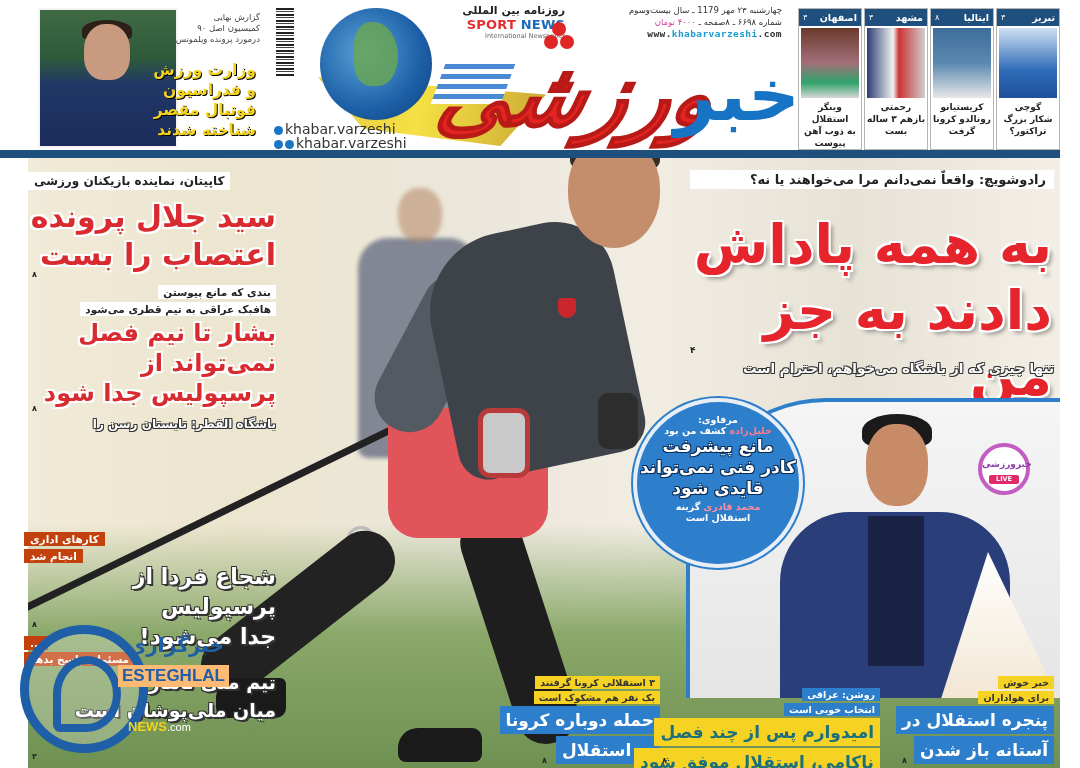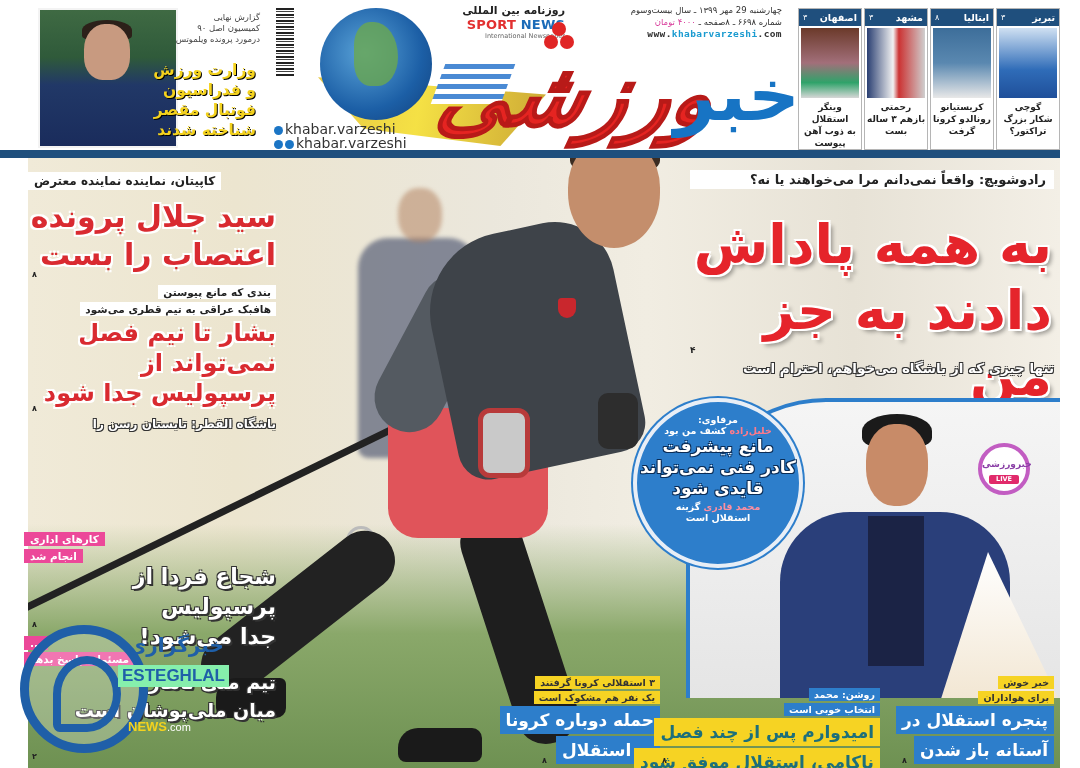--- a/index.html
+++ b/index.html
@@ -89,36 +89,36 @@
   .lcol { left: 28px; text-align: right; direction: rtl; width: 248px; }
   #l1-kicker { top: 172px; background: #fff; font-size: 12px; font-weight: bold; color: #222; padding: 2px 6px; width: auto; right: auto; }
   #l1-title { top: 198px; font-size: 30px; font-weight: bold; line-height: 38px; color: #d92a30; text-shadow: 2px 2px 0 #fff,-2px -2px 0 #fff,2px -2px 0 #fff,-2px 2px 0 #fff; }
   #l1-page { left: 32px; top: 270px; font-size: 8px; color: #222; font-weight: bold; }
   .wkick { background: #fff; font-size: 10.5px; font-weight: bold; color: #222; padding: 1px 5px; display: inline-block; }
   #l2-k1 { top: 281px; }
   #l2-k2 { top: 298px; }
   #l2-title { top: 318px; font-size: 24px; font-weight: bold; line-height: 30px; color: #d92a30; text-shadow: 2px 2px 0 #fff,-2px -2px 0 #fff,2px -2px 0 #fff,-2px 2px 0 #fff; }
   #l2-page { left: 32px; top: 404px; font-size: 8px; color: #222; font-weight: bold; }
   #l3 { top: 415px; font-size: 12px; font-weight: bold; line-height: 18px; color: #fff; text-shadow: 1px 1px 0 #333,-1px -1px 0 #333,1px -1px 0 #333,-1px 1px 0 #333; }
-  .redtag { background: #ec4899; color: #fff; font-size: 10.5px; font-weight: bold; padding: 1px 6px; display: inline-block; }
+  .redtag { background: #c2410c; color: #fff; font-size: 10.5px; font-weight: bold; padding: 1px 6px; display: inline-block; }
   #l4-k1 { top: 528px; width: auto; right: auto; left: 24px; }
   #l4-k2 { top: 545px; width: auto; right: auto; left: 24px; }
   #l4-title { top: 562px; font-size: 22px; font-weight: bold; line-height: 30px; color: #fff; text-shadow: 2px 2px 0 #333,-1px -1px 0 #333,1px -1px 0 #333,-1px 1px 0 #333; }
   #l4-page { left: 32px; top: 620px; font-size: 8px; color: #222; font-weight: bold; }
   #l5-k1 { top: 632px; width: auto; right: auto; left: 24px; }
   #l5-k2 { top: 648px; width: auto; right: auto; left: 24px; }
   #l5-title { top: 668px; font-size: 19px; font-weight: bold; line-height: 28px; color: #fff; text-shadow: 2px 2px 0 #333,-1px -1px 0 #333,1px -1px 0 #333,-1px 1px 0 #333; }
   #l5-page { left: 32px; top: 752px; font-size: 8px; color: #222; font-weight: bold; }
 
   
   #wm { left: 20px; top: 625px; width: 230px; height: 135px; }
   #wm .ball { position:absolute; left: 0; top: 0; width: 128px; height: 128px; border-radius: 50%; border: 9px solid #1f5fa8; background: rgba(255,255,255,.25); }
   #wm .ball::before { content:""; position:absolute; left: 24px; top: 22px; width: 52px; height: 60px; border: 8px solid #1f5fa8; border-radius: 50% 50% 50% 10%; }
   #wm .fa { position:absolute; left: 108px; top: 8px; font-size: 20px; font-weight: bold; color: #1f5fa8; direction: rtl; }
-  #wm .en { position:absolute; left: 98px; top: 40px; background: #86efac; color: #1f5fa8; font-family: "Liberation Sans", sans-serif; font-weight: bold; font-size: 17px; padding: 1px 4px; }
+  #wm .en { position:absolute; left: 98px; top: 40px; background: #fdba74; color: #1f5fa8; font-family: "Liberation Sans", sans-serif; font-weight: bold; font-size: 17px; padding: 1px 4px; }
   #wm .news { position:absolute; left: 108px; top: 66px; font-family: "Liberation Sans", sans-serif; font-size: 13px; font-weight: bold; color: #f3d21e; margin-top: 28px; }
   #wm .news span { color: #fff; font-weight: normal; font-size: 11px; }
 
   
   #circle { left: 633px; top: 398px; width: 170px; height: 170px; border-radius: 50%; background: #2d7ecb; border: 4px solid #e8eef6; box-shadow: 0 0 0 2px #2d7ecb; text-align: center; direction: rtl; padding-top: 12px; }
   #circle .k1 { font-size: 9.5px; color: #fff; font-weight: bold; }
   #circle .k2 { font-size: 9.5px; color: #fff; font-weight: bold; }
   #circle .k2 b { color: #ff7b8a; }
   #circle .title { font-size: 17px; font-weight: bold; color: #fff; line-height: 21px; text-shadow: 1px 1px 0 #0b2c55,-1px -1px 0 #0b2c55,1px -1px 0 #0b2c55,-1px 1px 0 #0b2c55; }
   #circle .k3 { font-size: 9.5px; color: #ff8fa0; font-weight: bold; margin-top: 2px; }
@@ -194,21 +194,21 @@
     <span class="red rtl">ورزشی</span>
     <span class="blue rtl">خبر</span>
   </div>
 
   <div id="social" class="abs">
     <div><span class="ic"></span><span>khabar.varzeshi</span></div>
     <div><span class="ic"></span><span class="ic"></span><span>khabar.varzeshi</span></div>
   </div>
 
   <div id="issue-info" class="abs">
-    <div class="rtl">چهارشنبه 29 مهر ۱۳۹۹ ـ سال بیست‌وسوم</div>
+    <div class="rtl">چهارشنبه ۲۳ مهر 1179 ـ سال بیست‌وسوم</div>
     <div class="rtl"><span>شماره ۶۶۹۸ ـ ۸صفحه ـ </span><span class="price">۴۰۰۰ تومان</span></div>
     <div class="url"><span>www.</span><b>khabarvarzeshi</b><span>.com</span></div>
   </div>
 
   <div id="regional" class="abs">
     <div class="rcard">
       <div class="rhead">
           <span>تبریز</span>
           <span class="pg">۳</span>
         </div>
@@ -283,21 +283,21 @@
 </div>
 
 <div id="main-kicker" class="abs rtl">رادوشویچ: واقعاً نمی‌دانم مرا می‌خواهند یا نه؟</div>
 <div id="main-title" class="abs rtl">
   <div>به همه پاداش</div>
   <div>دادند به جز من</div>
 </div>
 <div id="main-page" class="abs">۴</div>
 <div id="main-sub" class="abs rtl">تنها چیزی که از باشگاه می‌خواهم، احترام است</div>
 
-<div id="l1-kicker" class="abs lcol" style="width:auto;left:28px">کاپیتان، نماینده نماینده معترض</div>
+<div id="l1-kicker" class="abs lcol" style="width:auto;left:28px">کاپیتان، نماینده بازیکنان ورزشی</div>
 <div id="l1-title" class="abs lcol">
   <div>سید جلال پرونده</div>
   <div>اعتصاب را بست</div>
 </div>
 <div id="l1-page" class="abs">۸</div>
 
 <div id="l2-k1" class="abs lcol"><span class="wkick">بندی که مانع پیوستن</span></div>
 <div id="l2-k2" class="abs lcol"><span class="wkick">هافبک عراقی به تیم قطری می‌شود</span></div>
 <div id="l2-title" class="abs lcol">
   <div>بشار تا نیم فصل</div>
@@ -359,21 +359,21 @@
 
 <div id="b1" class="stack">
   <span class="ytag">۳ استقلالی کرونا گرفتند</span>
   <span class="ytag">یک نفر هم مشکوک است</span>
   <span class="bline">حمله دوباره کرونا</span>
   <span class="bline">به استقلال</span>
 </div>
 <div class="pgnum" style="left:542px;top:756px">۸</div>
 
 <div id="b2" class="stack">
-  <span class="btag">روشن: محمد</span>
+  <span class="btag">روشن: عراقی</span>
   <span class="btag">انتخاب خوبی است</span>
   <span class="yline">امیدوارم پس از چند فصل</span>
   <span class="yline">ناکامی، استقلال موفق شود</span>
 </div>
 <div class="pgnum" style="left:662px;top:756px">۸</div>
 
 <div id="b3" class="stack">
   <span class="ytag">خبر خوش</span>
   <span class="ytag">برای هواداران</span>
   <span class="bline">پنجره استقلال در</span>

